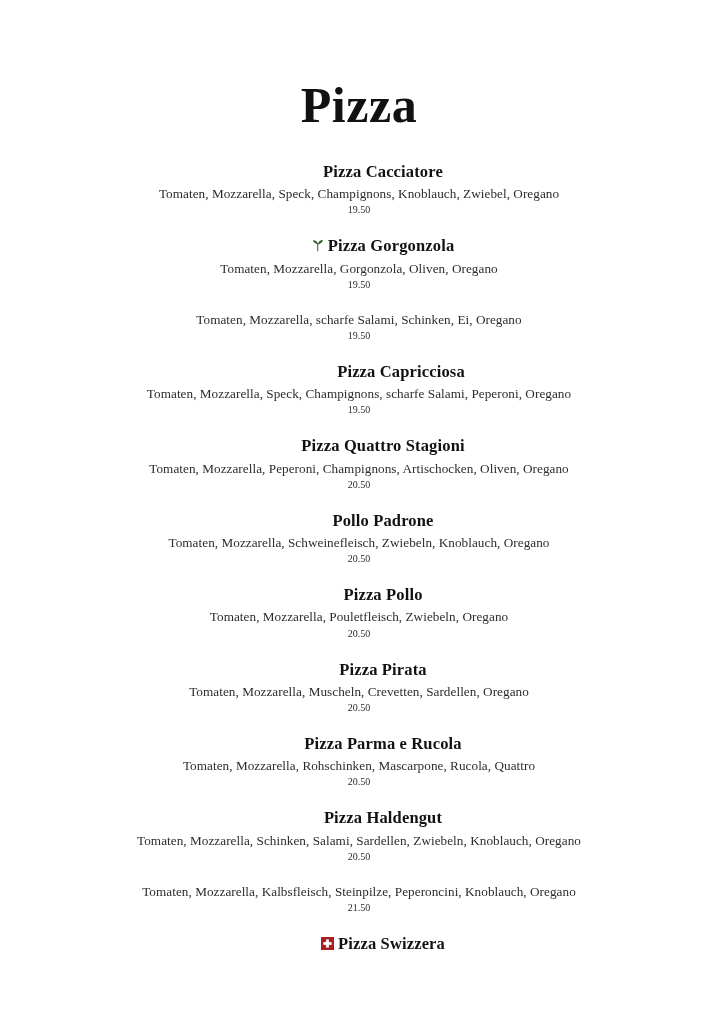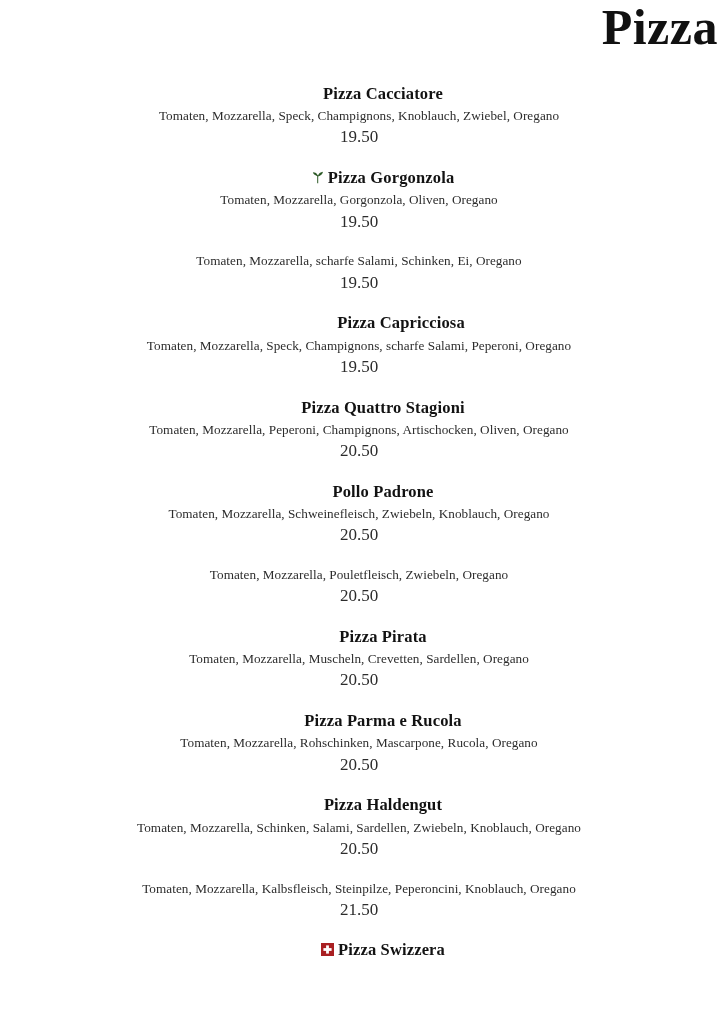--- a/index.html
+++ b/index.html
@@ -11,26 +11,27 @@
     position: relative;
     width: 718px;
     height: 1024px;
     margin: 0 auto;
     background: #ffffff;
     font-family: "Liberation Serif", "DejaVu Serif", serif;
     overflow: hidden;
     box-sizing: border-box;
   }
   .menu-title {
-    text-align: right;
+    text-align: center;
     font-size: 50px;
     font-weight: bold;
     color: #111111;
     letter-spacing: 0.5px;
-    margin: 0;
+    margin: 16px;
+    padding-top: 62px;
     line-height: 1.1;
   }
   .items {
     margin-top: 28px;
   }
   .menu-item {
     text-align: center;
     margin-bottom: 18px;
   }
   .item-name {
@@ -55,21 +56,21 @@
   .badge svg { display: block; }
   .item-desc {
     font-size: 13.2px;
     color: #2c2c2c;
     line-height: 1.45;
     letter-spacing: 0.05px;
     display: block;
     margin-top: 1px;
   }
   .item-price {
-    font-size: 17px;
+    font-size: 10px;
     color: #2c2c2c;
     line-height: 1.4;
     display: block;
   }
 </style>
 </head>
 <body>
 
 <div class="page">
 
@@ -103,31 +104,32 @@
         <div class="name-row"><span class="item-name" style="display: inline;">Pizza Quattro Stagioni</span></div>
         <span class="item-desc">Tomaten, Mozzarella, Peperoni, Champignons, Artischocken, Oliven, Oregano</span>
         <span class="item-price">20.50</span>
       </div>
       <div class="menu-item">
         <div class="name-row"><span class="item-name" style="display: inline;">Pollo Padrone</span></div>
         <span class="item-desc">Tomaten, Mozzarella, Schweinefleisch, Zwiebeln, Knoblauch, Oregano</span>
         <span class="item-price">20.50</span>
       </div>
       <div class="menu-item">
+        <div class="name-row"><span class="item-name" style="display: inline;">Pizza Pollo</span></div>
         <span class="item-desc">Tomaten, Mozzarella, Pouletfleisch, Zwiebeln, Oregano</span>
         <span class="item-price">20.50</span>
       </div>
       <div class="menu-item">
         <div class="name-row"><span class="item-name" style="display: inline;">Pizza Pirata</span></div>
         <span class="item-desc">Tomaten, Mozzarella, Muscheln, Crevetten, Sardellen, Oregano</span>
         <span class="item-price">20.50</span>
       </div>
       <div class="menu-item">
         <div class="name-row"><span class="item-name" style="display: inline; text-align: center;">Pizza Parma e Rucola</span></div>
-        <span class="item-desc">Tomaten, Mozzarella, Rohschinken, Mascarpone, Rucola, Oregano</span>
+        <span class="item-desc">Tomaten, Mozzarella, Rohschinken, Mascarpone, Rucola, Quattro</span>
         <span class="item-price">20.50</span>
       </div>
       <div class="menu-item">
         <div class="name-row"><span class="item-name" style="display: inline;">Pizza Haldengut</span></div>
         <span class="item-desc">Tomaten, Mozzarella, Schinken, Salami, Sardellen, Zwiebeln, Knoblauch, Oregano</span>
         <span class="item-price">20.50</span>
       </div>
       <div class="menu-item">
         <span class="item-desc">Tomaten, Mozzarella, Kalbsfleisch, Steinpilze, Peperoncini, Knoblauch, Oregano</span>
         <span class="item-price">21.50</span>

